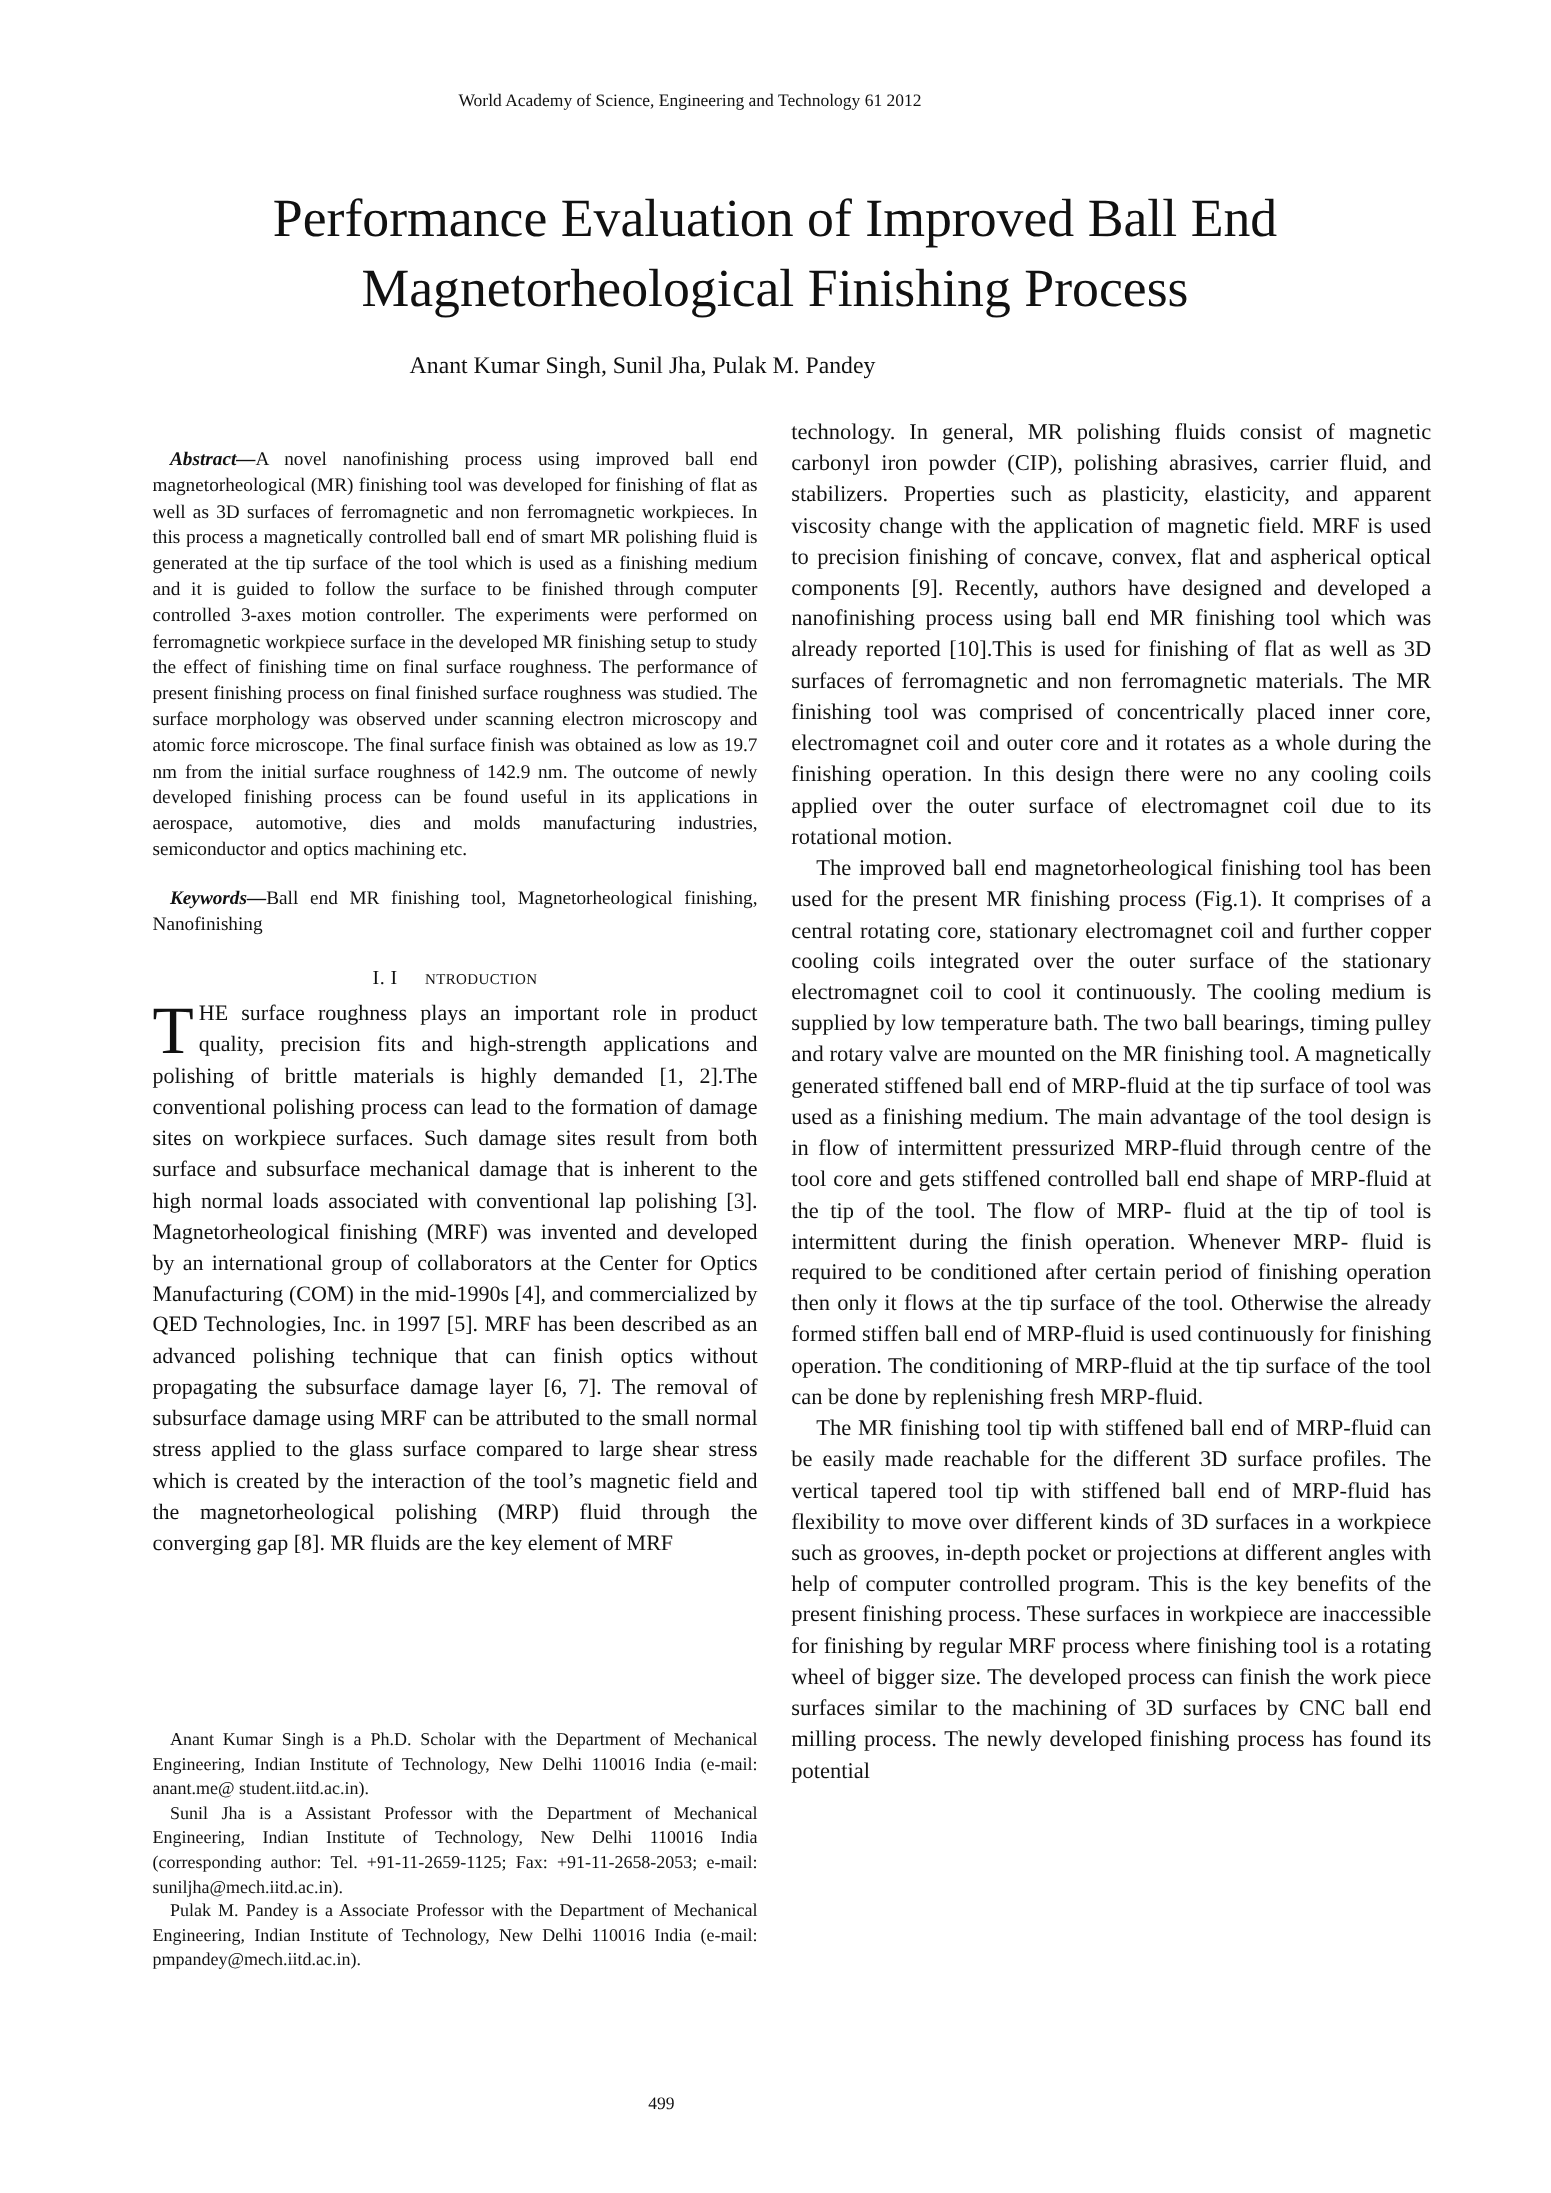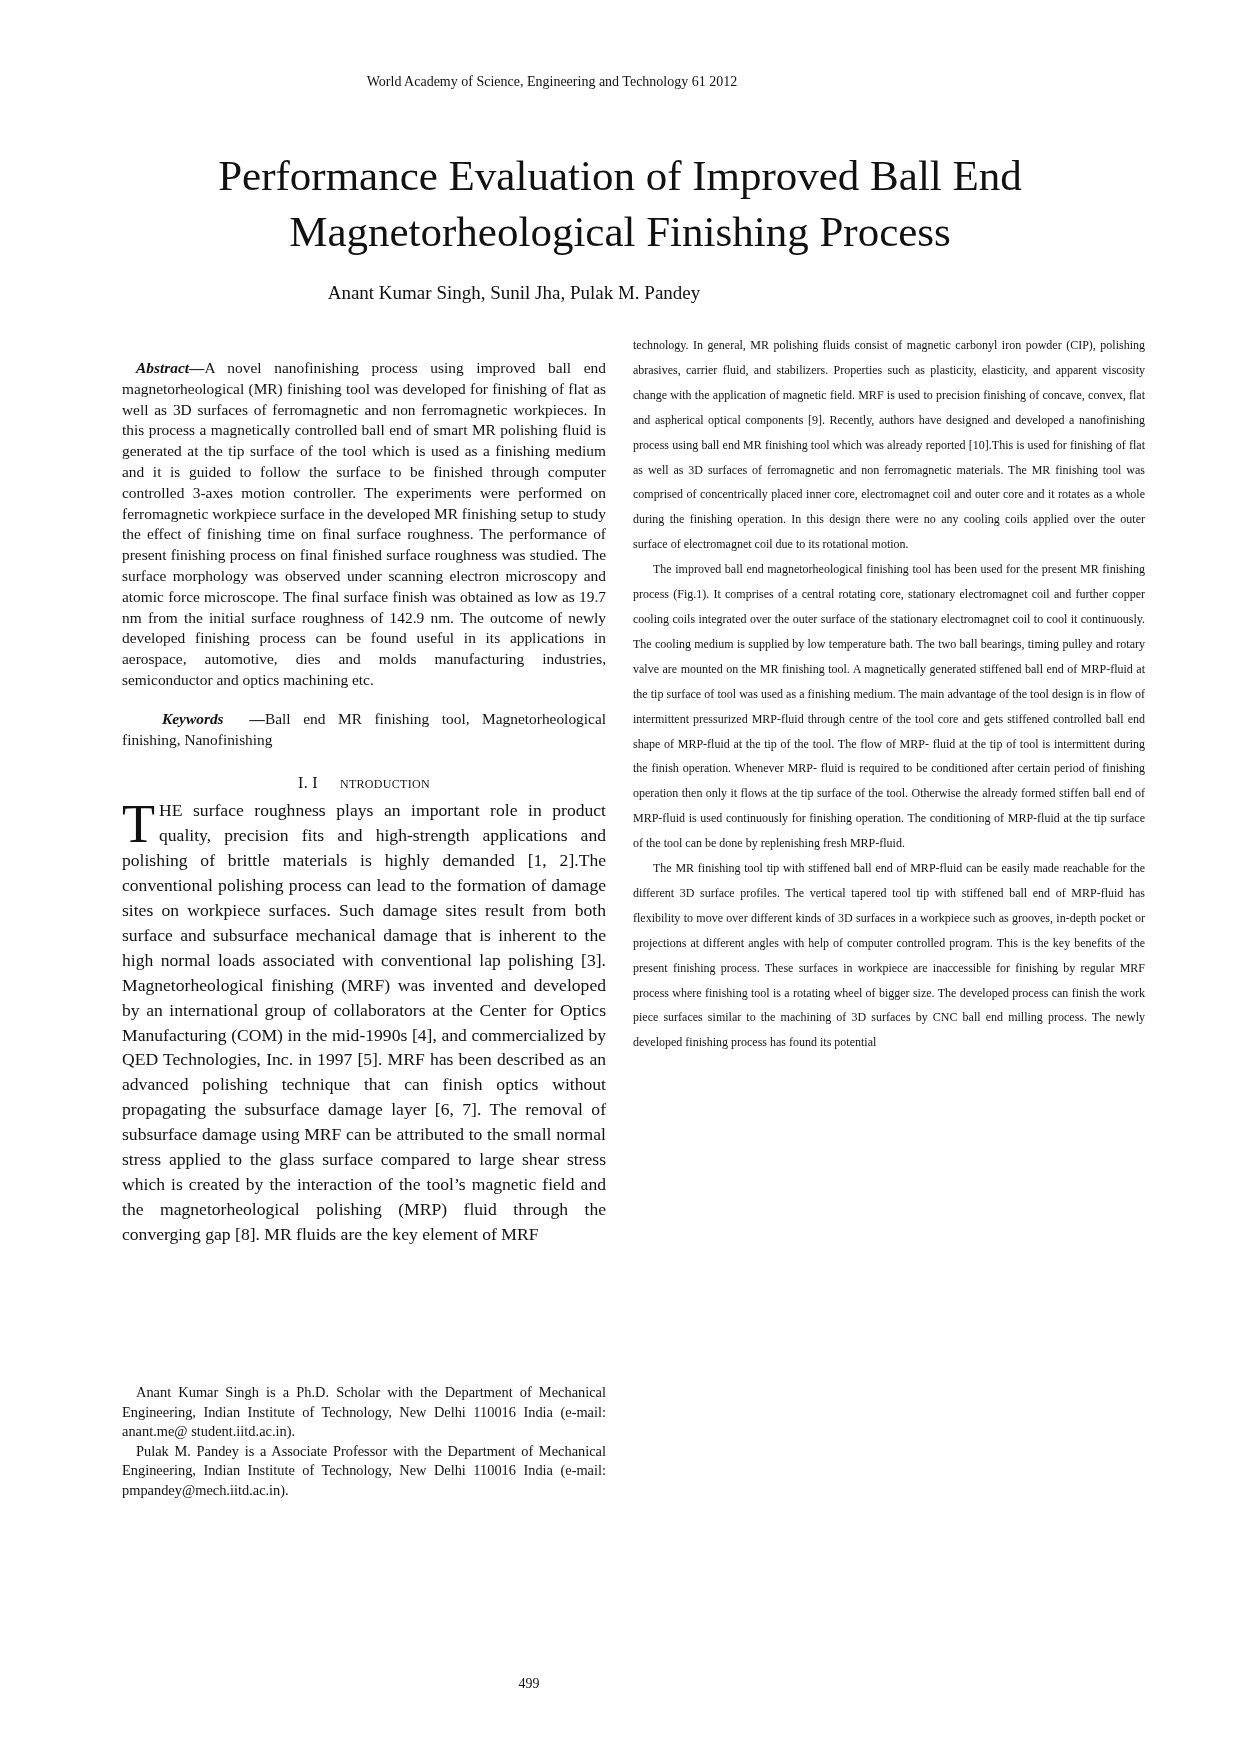--- a/index.html
+++ b/index.html
@@ -2,25 +2,25 @@
 <html><head>
 <meta charset="utf-8">
 <style>
   html, body { margin:0; padding:0; background:#ffffff; }
   body { width:1241px; height:1754px; position:relative; font-family:"Liberation Serif", serif; color:#111; overflow:hidden; }
   .running-header { position:absolute; top:74px; left:0; width:1104px; text-align:center; font-size:14px; }
   .title { position:absolute; top:148px; left:120px; width:1000px; text-align:center; font-size:43px; line-height:56px; font-weight:normal; margin:0; }
   .authors { position:absolute; top:282px; left:0; width:1028px; text-align:center; font-size:19px; }
   .col { position:absolute; text-align:justify; }
   .col-left { left:122px; top:358px; width:484px; }
-  .col-right { left:633px; top:333px; width:512px; font-size:12px; line-height:24.9px; }
+  .col-right { left:633px; top:333px; width:512px; font-size:18px; line-height:24.9px; }
   .abstract { font-size:15.4px; line-height:20.8px; text-indent:14px; margin:0; }
   .abstract b { font-style:italic; }
   .keywords { font-size:15.4px; line-height:20.8px; text-indent:14px; margin:18px 0 0 0; }
-  .keywords b { font-style:italic;margin-left:26px; }
+  .keywords b { font-style:italic; }
   .section-heading { text-align:center; font-size:16px; margin:24px 0 6px 0; letter-spacing:0.3px; }
   .section-heading .sc { font-size:12px;padding-left:22px; }
   .intro { font-size:17.6px; line-height:24.9px; margin:0; }
   .dropcap { float:left; font-size:54px; line-height:44px; margin:4px 4px 0 0; }
   .footnotes { position:absolute; left:122px; top:1383px; width:484px; font-size:14.4px; line-height:19.6px; text-align:justify; }
   .footnotes p { margin:0; text-indent:14px; }
   .col-right p { margin:0; text-indent:20px; }
   .col-right p.cont { text-indent:0; }
   .page-number { position:absolute; top:1676px; left:0; width:1058px; text-align:center; font-size:14px; }
 </style>
@@ -38,20 +38,21 @@
 
   <p class="keywords"><b>Keywords</b><b>—</b><span>Ball end MR finishing tool, Magnetorheological finishing, Nanofinishing</span></p>
 
   <div class="section-heading"><span>I. </span><span>I</span><span class="sc">NTRODUCTION</span></div>
 
   <p class="intro"><span class="dropcap">T</span><span>HE surface roughness plays an important role in product quality, precision fits and high-strength applications and polishing of brittle materials is highly demanded [1, 2].The conventional polishing process can lead to the formation of damage sites on workpiece surfaces. Such damage sites result from both surface and subsurface mechanical damage that is inherent to the high normal loads associated with conventional lap polishing [3]. Magnetorheological finishing (MRF) was invented and developed by an international group of collaborators at the Center for Optics Manufacturing (COM) in the mid-1990s [4], and commercialized by QED Technologies, Inc. in 1997 [5]. MRF has been described as an advanced polishing technique that can finish optics without propagating the subsurface damage layer [6, 7]. The removal of subsurface damage using MRF can be attributed to the small normal stress applied to the glass surface compared to large shear stress which is created by the interaction of the tool’s magnetic field and the magnetorheological polishing (MRP) fluid through the converging gap [8]. MR fluids are the key element of MRF</span></p>
 </div>
 
 <div class="footnotes">
   <p>Anant Kumar Singh is a Ph.D. Scholar with the Department of Mechanical Engineering, Indian Institute of  Technology, New Delhi 110016 India (e-mail: anant.me@ student.iitd.ac.in).</p>
+  <p>Sunil Jha is a Assistant Professor with the Department of Mechanical Engineering, Indian Institute of  Technology, New Delhi 110016 India (corresponding author: Tel. +91-11-2659-1125; Fax: +91-11-2658-2053; e-mail: suniljha@mech.iitd.ac.in).</p>
   <p>Pulak M. Pandey  is a Associate Professor with the Department of Mechanical Engineering, Indian Institute of  Technology, New Delhi 110016 India (e-mail: pmpandey@mech.iitd.ac.in).</p>
 </div>
 
 <div class="col col-right">
   <p class="cont">technology. In general, MR polishing fluids consist of magnetic carbonyl iron powder (CIP), polishing abrasives, carrier fluid, and stabilizers.  Properties such as plasticity, elasticity, and apparent viscosity change with the application of magnetic field. MRF is used to precision finishing of concave, convex, flat and aspherical optical components [9]. Recently, authors have designed and developed a nanofinishing process using ball end MR finishing tool which was already reported [10].This is used for finishing of flat as well as 3D surfaces of ferromagnetic and non ferromagnetic materials. The MR finishing tool was comprised of concentrically placed inner core, electromagnet coil and outer core and it rotates as a whole during the finishing operation. In this design there were no any cooling coils applied over the outer surface of electromagnet coil due to its rotational motion.</p>
   <p>The improved ball end magnetorheological finishing tool has been used for the present MR finishing process (Fig.1). It comprises of a central rotating core, stationary electromagnet coil and further copper cooling coils integrated over the outer surface of the stationary electromagnet coil to cool it continuously. The cooling medium is supplied by low temperature bath. The two ball bearings, timing pulley and rotary valve are mounted on the MR finishing tool.  A magnetically generated stiffened ball end of MRP-fluid at the tip surface of tool was used as a finishing medium. The main advantage of the tool design is in flow of intermittent pressurized MRP-fluid through centre of the tool core and gets stiffened controlled ball end shape of MRP-fluid at the tip of the tool. The flow of MRP- fluid at the tip of tool is intermittent during the finish operation. Whenever MRP- fluid is required to be conditioned after certain period of finishing operation then only it flows at the tip surface of the tool. Otherwise the already formed stiffen ball end of MRP-fluid is used continuously for finishing operation. The conditioning of MRP-fluid at the tip surface of the tool can be done by replenishing fresh MRP-fluid.</p>
   <p>The MR finishing tool tip with stiffened ball end of MRP-fluid can be easily made reachable for the different 3D surface profiles. The vertical tapered tool tip with stiffened ball end of MRP-fluid has flexibility to move over different kinds of 3D surfaces in a workpiece such as grooves, in-depth pocket or projections at different angles with help of computer controlled program. This is the key benefits of the present finishing process. These surfaces in workpiece are inaccessible for finishing by regular MRF process where finishing tool is a rotating wheel of bigger size. The developed process can finish the work piece surfaces similar to the machining of 3D surfaces by CNC ball end milling process. The newly developed finishing process has found its potential</p>
 </div>
 
 <div class="page-number">499</div>

